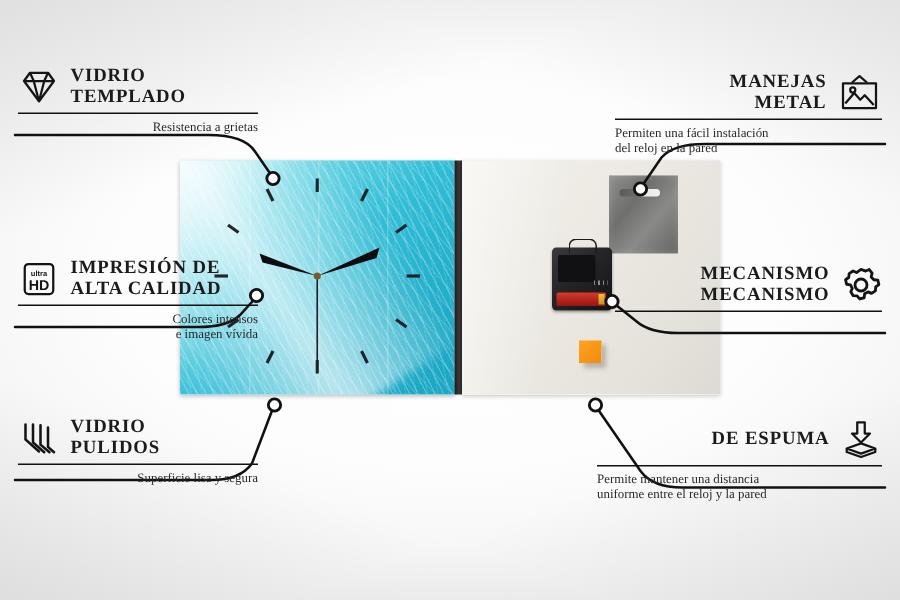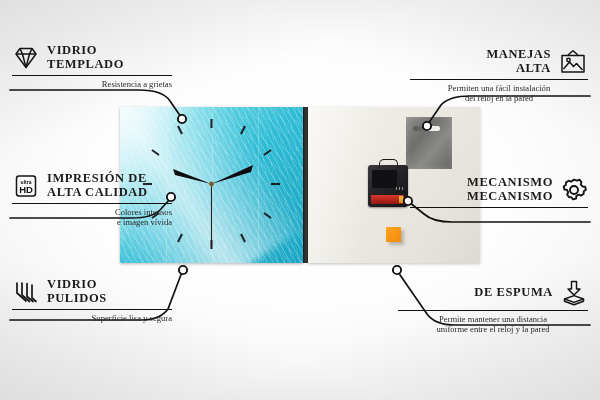--- a/index.html
+++ b/index.html
@@ -30,21 +30,21 @@
   .feat.left .head{justify-content:flex-start;}
   .feat.right .head{justify-content:flex-end;}
   .ttl{font-family:"Liberation Serif",serif;font-weight:700;color:#1b1b1b;
        font-size:12.5px;line-height:13.5px;letter-spacing:.6px;}
   .feat.left .ttl{text-align:left;}
   .feat.right .ttl{text-align:right;}
   .rule{height:0;border-top:1.1px solid #111;margin:4px 0 3px 0;}
   .desc{font-family:"Liberation Serif",serif;color:#2a2a2a;
         font-size:8.6px;line-height:10.4px;}
   .feat.left .desc{text-align:right;}
-  .feat.right .desc{text-align:center;}
+  .feat.right .desc{text-align:left;}
   .ico{flex:0 0 auto;display:block;}
 
   
   #product{position:absolute;left:120px;top:107px;width:360px;height:156px;}
   #prodshadow{position:absolute;left:124px;top:253px;width:356px;height:16px;
     background:radial-gradient(ellipse 50% 60% at 50% 20%, rgba(90,90,90,.40), rgba(120,120,120,0) 72%);
     filter:blur(2px);}
   .panel{position:absolute;top:0;height:156px;}
   #front{left:0;width:183px;overflow:hidden;
     background:
@@ -227,21 +227,21 @@
     <div class="rule"></div>
     <div class="desc">
       <div>Superficie lisa y segura</div>
     </div>
   </div>
 
   <div class="feat right" style="right:12px;top:48px;width:178px;">
     <div class="head">
       <div class="ttl">
         <div>MANEJAS</div>
-        <div>ALTA</div>
+        <div>METAL</div>
       </div>
       <svg class="ico" width="30" height="26" viewBox="0 0 30 26">
         <g fill="none" stroke="#141414" stroke-width="1.5" stroke-linejoin="round">
           <path d="M10 6 L15 1.8 L20 6"></path>
           <rect x="4" y="6.5" width="22" height="16.5"></rect>
           <path d="M5.5 20 L11.5 13 L15.5 17.5 L18.5 14.5 L24.5 21"></path>
           <circle cx="10.5" cy="11" r="1.7"></circle>
         </g>
       </svg>
     </div>

